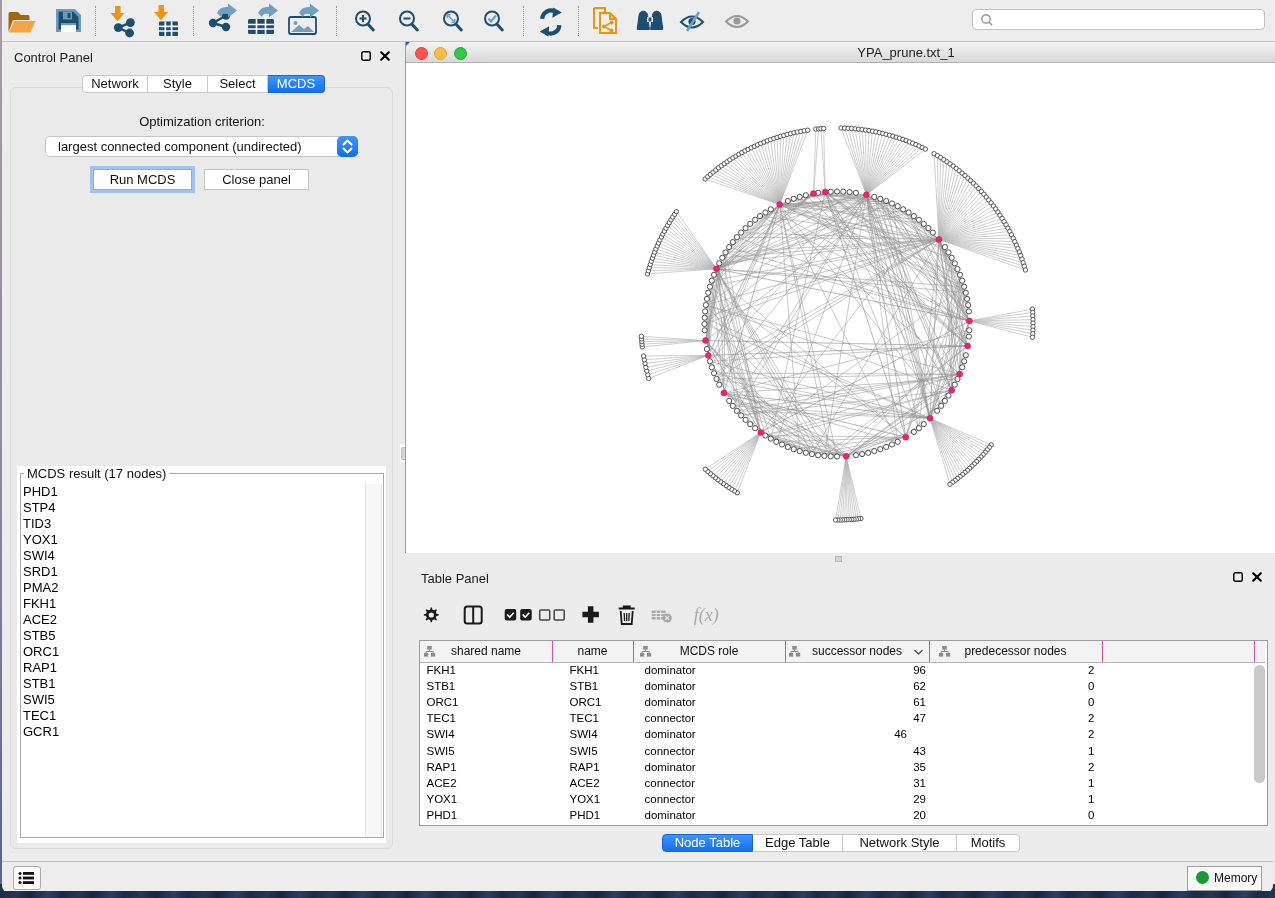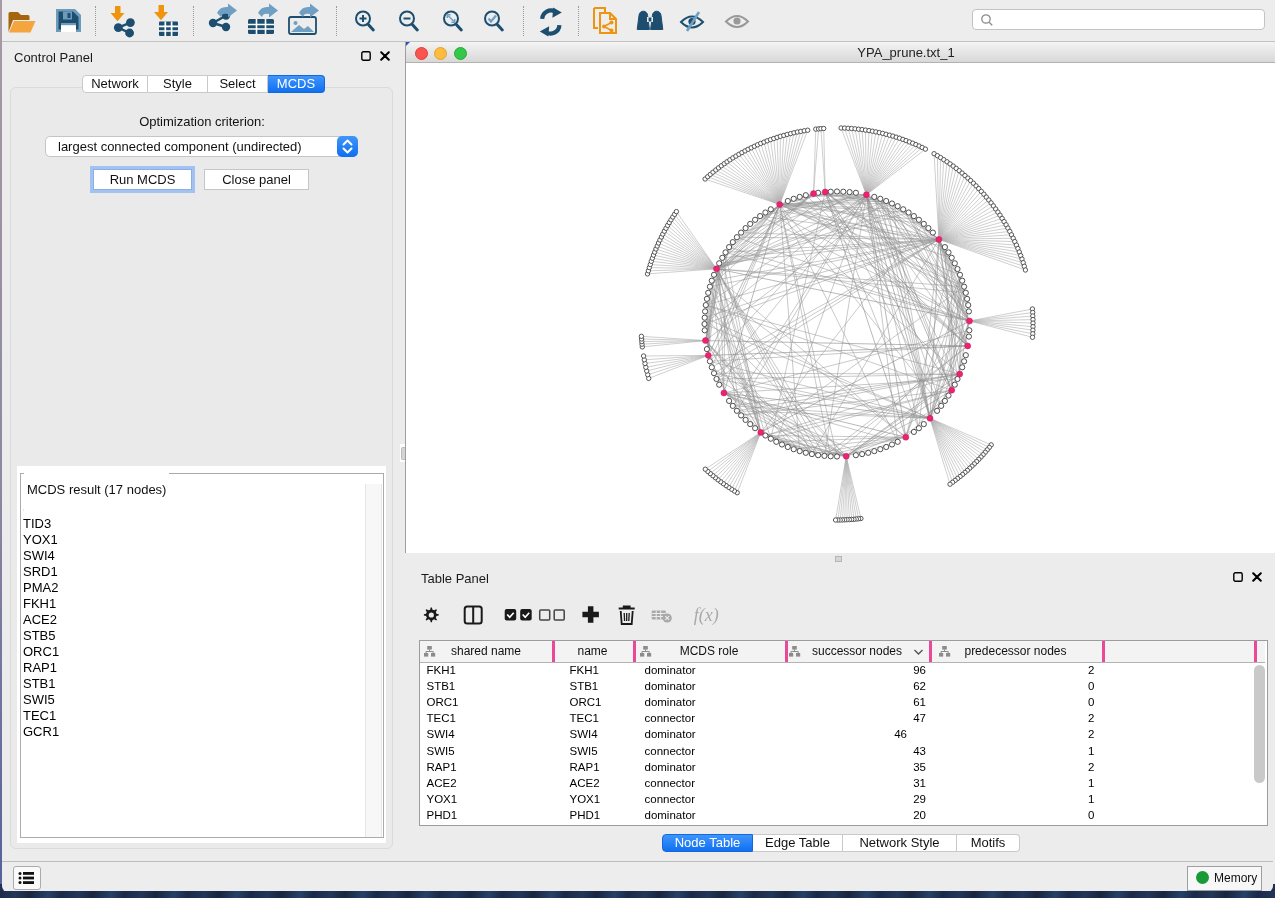--- a/index.html
+++ b/index.html
@@ -33,40 +33,40 @@
 #combo{left:45px;top:136px;width:311px;height:19px;background:#fff;border:1px solid #c5c5c5;
  border-radius:5px;font-size:13px;color:#111;line-height:19px;}
 #combo .cap{position:absolute;right:-1px;top:-1px;width:21px;height:21px;border-radius:5px;
  background:linear-gradient(#4196fc,#0e6ef0);}
 .btn{position:absolute;height:19px;background:#fff;border:1px solid #c6c6c6;border-radius:0;
  font-size:13px;color:#111;text-align:center;line-height:19px;}
 #runbtn{box-shadow:0 0 0 3px rgba(125,170,245,.65);border-color:#88b0e8;}
 
 #fs{left:15px;top:424px;width:369px;height:377px;background:#fff;}
 #fsline{position:absolute;left:3px;top:6.5px;width:361.5px;height:363.5px;border:1px solid #ababab;}
-#fsleg{left:22px;top:424px;background:#fff;padding:16px 3px;font-size:13px;color:#111;z-index:2;}
+#fsleg{left:22px;top:424px;background:#fff;padding:0 3px;font-size:13px;color:#111;z-index:2;}
 #mlist{left:19px;top:441.5px;width:361px;height:353px;background:#fff;font-size:13px;color:#000;}
 #mlist div{height:16px;line-height:16px;padding-left:2px;}
 #msb{left:362.7px;top:442px;width:15px;height:353px;background:#f7f7f7;border-left:1px solid #e6e6e6;border-right:1px solid #e6e6e6;}
 
 #frame{left:405px;top:42px;width:870px;height:511px;background:#fff;
  border-left:1px solid #9e9e9e;}
 #ftitle{position:absolute;left:0;top:0;width:870px;height:20px;
  background:linear-gradient(#f4f4f4,#d8d8d8);border-bottom:1px solid #b2b2b2;}
 .tl{position:absolute;top:4.5px;width:11px;height:11px;border-radius:50%;}
 #fname{position:absolute;left:0;top:3px;width:1010px;text-align:center;font-size:13px;color:#222;}
 #canvas{position:absolute;left:0;top:21px;width:870px;height:490px;background:#fff;overflow:hidden;}
 #divider{left:402px;top:553px;width:873px;height:13px;background:#ececec;}
 
 #tpanel{left:402px;top:566px;width:873px;height:295px;background:#ececec;}
 #ttbar{position:absolute;left:17px;top:29px;width:839px;height:41px;}
 #tbl{position:absolute;left:17px;top:74px;width:847px;height:184px;background:#fff;border:1px solid #9c9c9c;}
 #thead{position:absolute;left:0;top:0;width:845px;height:21px;background:#f3f3f3;
  border-bottom:1px solid #b4b4b4;font-size:12px;color:#111;}
-.hcell{position:absolute;top:0;height:21px;border-right:3px solid #ec4899;}
+.hcell{position:absolute;top:0;height:21px;border-right:1px solid #ec4899;}
 .hlab{position:absolute;top:3px;width:100%;text-align:center;}
 .trow{position:absolute;left:0;width:845px;height:16.2px;font-size:11.5px;color:#000;}
 .trow span{position:absolute;top:1px;}
 #tsb{position:absolute;right:2px;top:24px;width:11px;height:118px;background:#c9c9c9;border-radius:6px;}
 
 
 #statusbar{left:2px;top:861px;width:1271px;height:30px;background:#ededed;border-top:1px solid #bdbdbd;border-radius:0 0 6px 6px;}
 #menubtn{position:absolute;left:11px;top:4px;width:26px;height:22px;background:#fafafa;
  border:1px solid #ababab;border-radius:3px;}
 #membtn{position:absolute;right:11px;top:4px;width:73px;height:23px;background:#f7f7f7;

